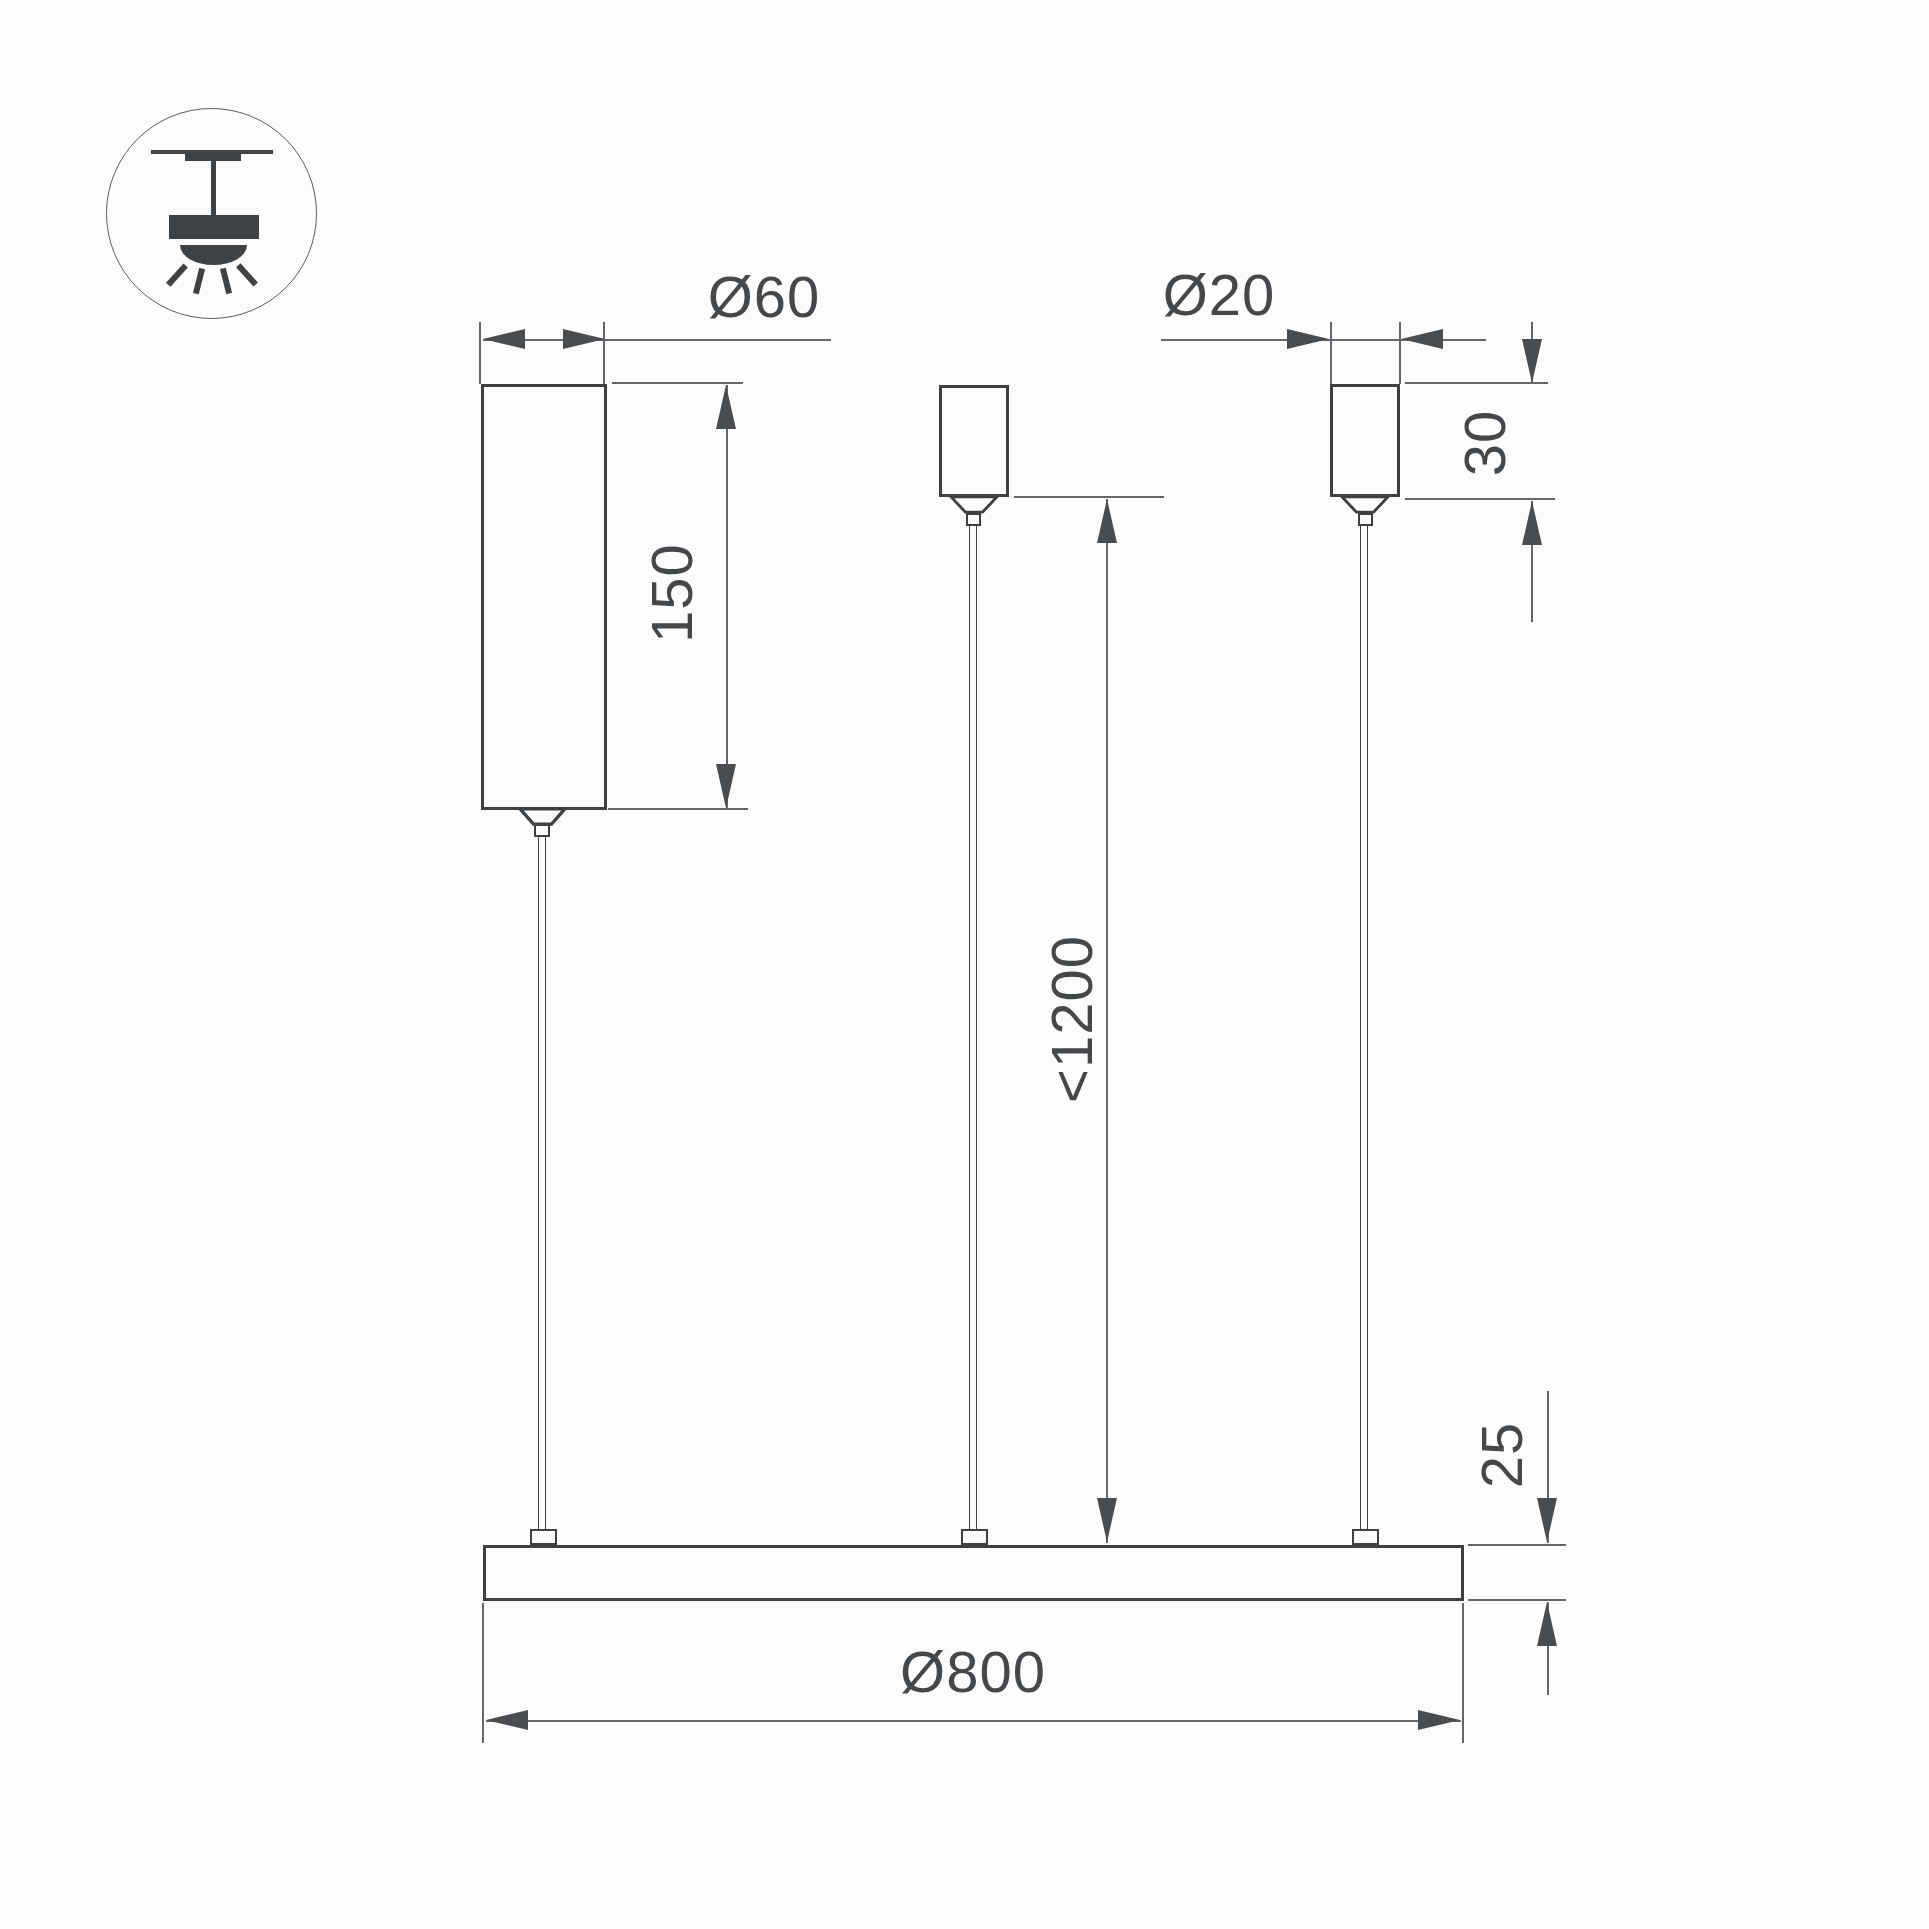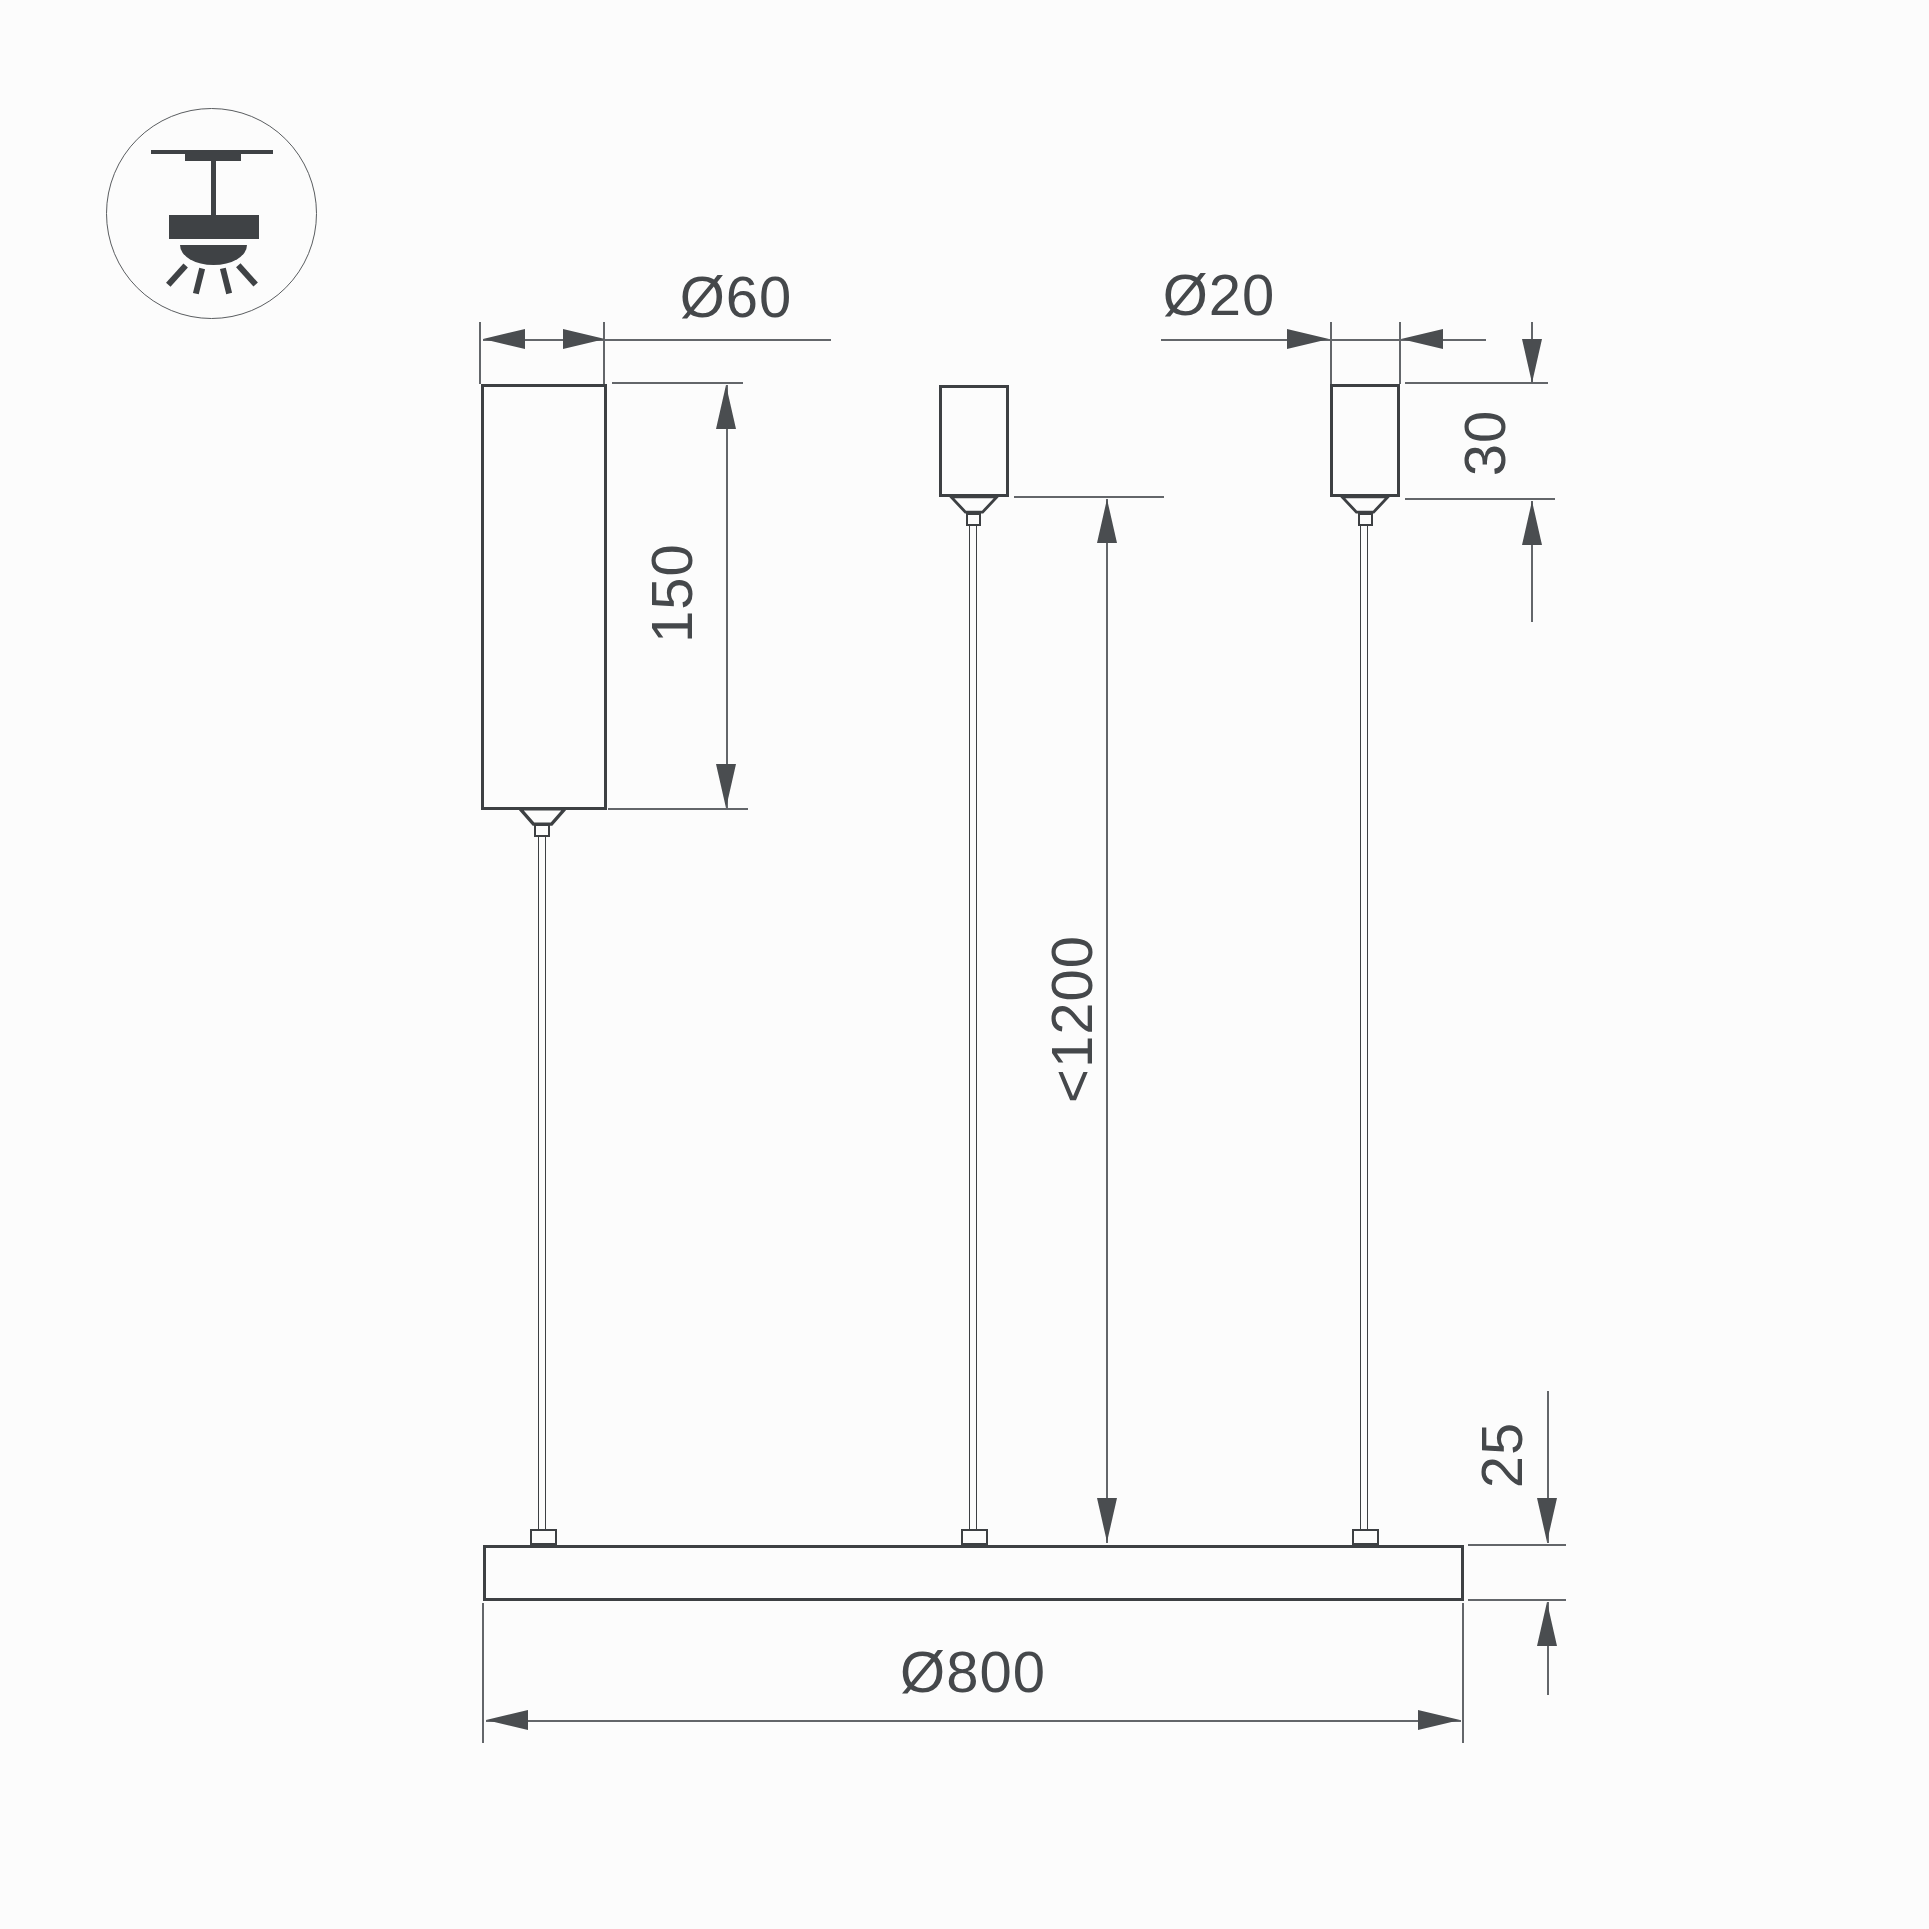--- a/index.html
+++ b/index.html
@@ -72,21 +72,21 @@
   <div class="cable" style="left:1360px;top:525px;height:1004px;"></div>
   <div class="sq" style="left:1352px;top:1529px;width:27px;height:16.4px;"></div>
 
   <div class="outline" style="left:483px;top:1545px;width:981px;height:56px;"></div>
 
   <div class="ln" style="left:479px;top:322px;width:1.9px;height:62px;"></div>
   <div class="ln" style="left:603px;top:322px;width:1.9px;height:62px;"></div>
   <div class="ln" style="left:483px;top:339px;width:348px;height:1.9px;"></div>
   <div class="arr left" style="left:483px;top:329px;"></div>
   <div class="arr right" style="left:563px;top:329px;"></div>
-  <div class="dim-label" style="left:736px;top:297px;">Ø60</div>
+  <div class="dim-label" style="left:764px;top:297px;">Ø60</div>
 
   <div class="ln" style="left:612px;top:382px;width:131px;height:1.9px;"></div>
   <div class="ln" style="left:608px;top:808px;width:140px;height:1.9px;"></div>
   <div class="ln" style="left:726px;top:385px;width:1.9px;height:423px;"></div>
   <div class="arr up" style="left:716px;top:385px;"></div>
   <div class="arr down" style="left:716px;top:764px;"></div>
   <div class="dim-label vert" style="left:672px;top:593px;">150</div>
 
   <div class="ln" style="left:1330px;top:322px;width:1.9px;height:62px;"></div>
   <div class="ln" style="left:1399px;top:322px;width:1.9px;height:62px;"></div>

